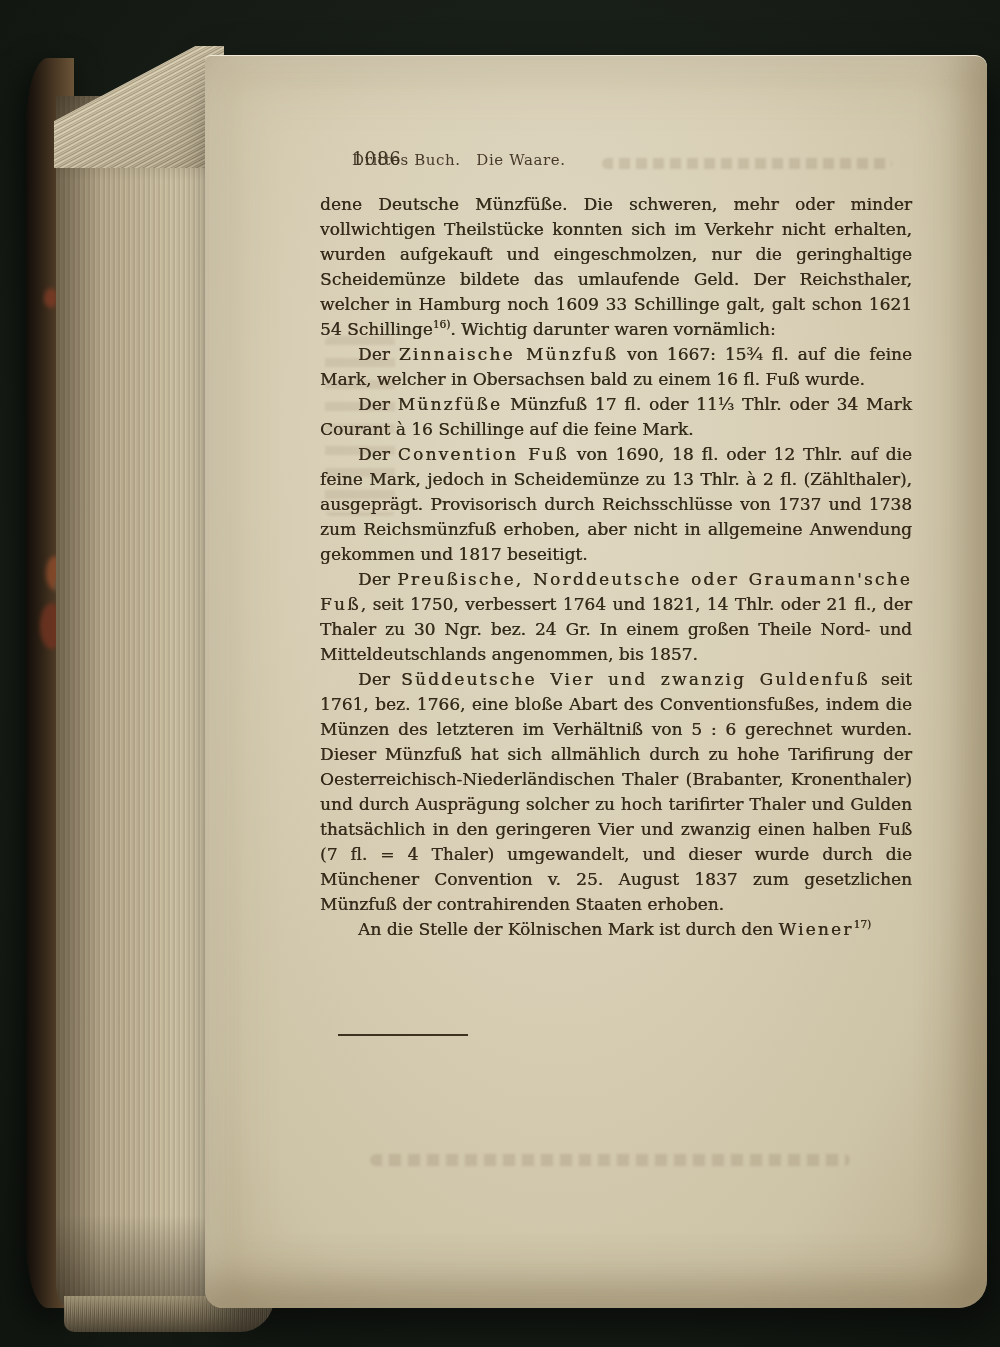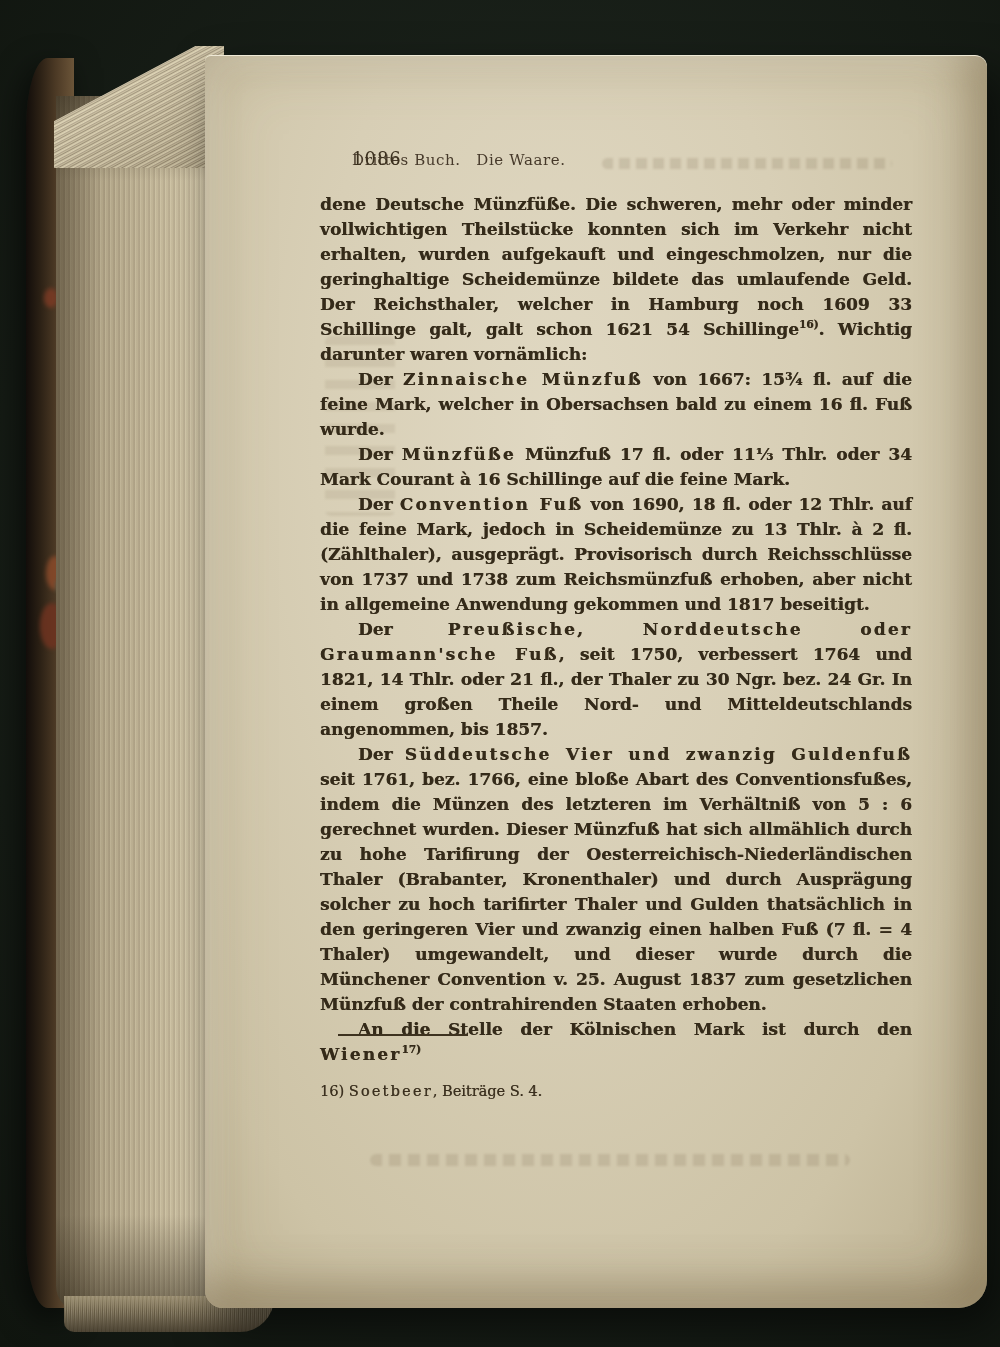--- a/index.html
+++ b/index.html
@@ -68,21 +68,21 @@
     background:repeating-linear-gradient(90deg,rgba(110,92,64,.15) 0 12px,rgba(110,92,64,0) 12px 19px);}
   
   .header{position:absolute;left:115px;top:92px;width:592px;height:26px;color:#3c311f;margin-left:32px;}
   .page-num{position:absolute;left:0;top:0;font-size:18px;letter-spacing:1px;}
   .running-title{display:block;text-align:left;padding-top:3px;font-size:15px;letter-spacing:.6px;color:#46392a;}
   .text-block{
     position:absolute;left:115px;top:136px;width:592px;
     font-size:17px;line-height:25px;text-align:justify;color:#342a19;
     text-shadow:.35px 0 0 rgba(52,42,25,.8);
   }
-  .text-block p{margin:0;text-indent:38px;font-weight:bold;}
+  .text-block p{margin:0;text-indent:38px;}
   .text-block p.no-indent{text-indent:0;}
   .sperr{letter-spacing:2.2px;}
   sup{font-size:.62em;line-height:0;}
   .footnote-area{position:absolute;left:115px;top:978px;width:592px;color:#3a2f1e;}
   .footnote-rule{width:130px;height:2px;background:#3d321f;margin-left:18px;}
   .footnotes{margin-top:44px;font-size:14.5px;line-height:23px;text-align:justify;
     text-shadow:.3px 0 0 rgba(58,47,30,.7);}
   .footnotes p{margin:0;padding-left:26px;text-indent:-26px;}
 </style>
 </head>
@@ -122,19 +122,18 @@
         <p class=""><span>Der </span><span class="sperr">Münzfüße</span><span> Münzfuß 17 fl. oder 11⅓ Thlr. oder 34 Mark Courant à 16 Schillinge auf die feine Mark.</span></p>
         <p class=""><span>Der </span><span class="sperr">Convention Fuß</span><span> von 1690, 18 fl. oder 12 Thlr. auf die feine Mark, jedoch in Scheidemünze zu 13 Thlr. à 2 fl. (Zählthaler), ausgeprägt. Provisorisch durch Reichsschlüsse von 1737 und 1738 zum Reichsmünzfuß erhoben, aber nicht in allgemeine Anwendung gekommen und 1817 beseitigt.</span></p>
         <p class=""><span>Der </span><span class="sperr">Preußische, Norddeutsche oder Graumann'sche Fuß</span><span>, seit 1750, verbessert 1764 und 1821, 14 Thlr. oder 21 fl., der Thaler zu 30 Ngr. bez. 24 Gr. In einem großen Theile Nord- und Mitteldeutschlands angenommen, bis 1857.</span></p>
         <p class=""><span>Der </span><span class="sperr">Süddeutsche Vier und zwanzig Guldenfuß</span><span> seit 1761, bez. 1766, eine bloße Abart des Conventionsfußes, indem die Münzen des letzteren im Verhältniß von 5 : 6 gerechnet wurden. Dieser Münzfuß hat sich allmählich durch zu hohe Tarifirung der Oesterreichisch-Niederländischen Thaler (Brabanter, Kronenthaler) und durch Ausprägung solcher zu hoch tarifirter Thaler und Gulden thatsächlich in den geringeren Vier und zwanzig einen halben Fuß (7 fl. = 4 Thaler) umgewandelt, und dieser wurde durch die Münchener Convention v. 25. August 1837 zum gesetzlichen Münzfuß der contrahirenden Staaten erhoben.</span></p>
         <p class=""><span>An die Stelle der Kölnischen Mark ist durch den </span><span class="sperr">Wiener</span><sup>17)</sup></p>
       </div>
 
     <div class="footnote-area">
       <div class="footnote-rule"></div>
       <div class="footnotes">
-          <p><span>16) </span><span class="sperr">Soetbeer</span><span>, Beiträge S. 4.</span></p>
         </div>
     </div>
 
   </div>
 
 </div>
 
 </body></html>

